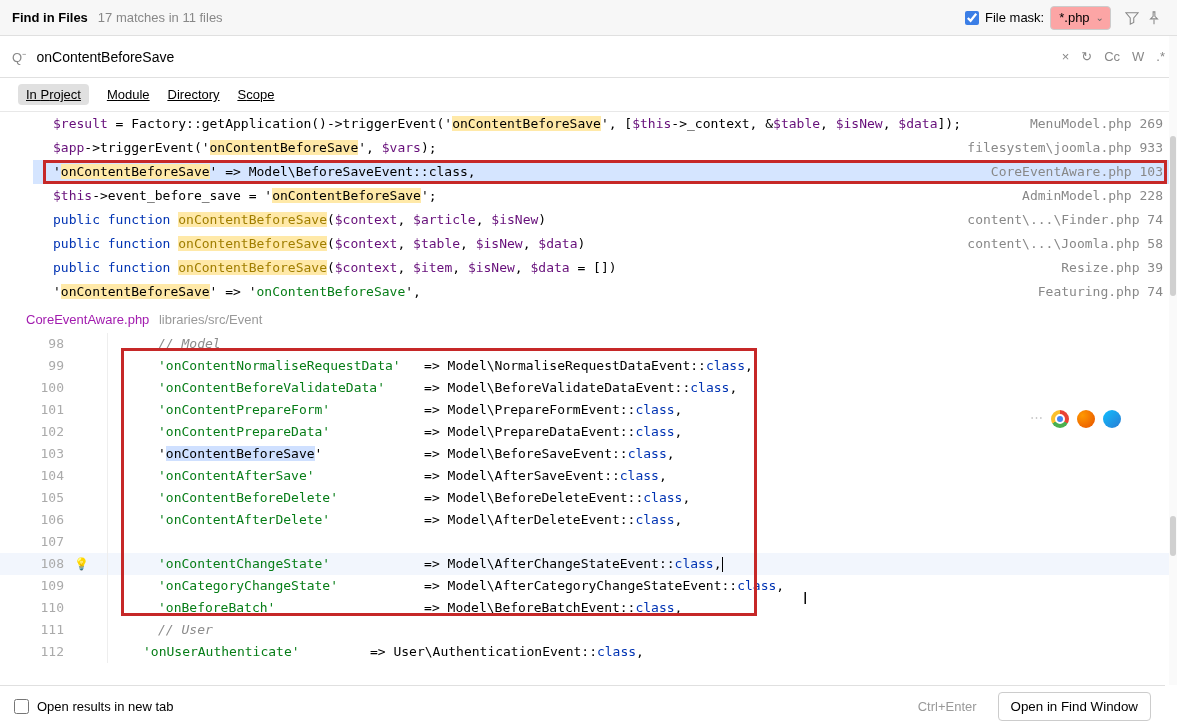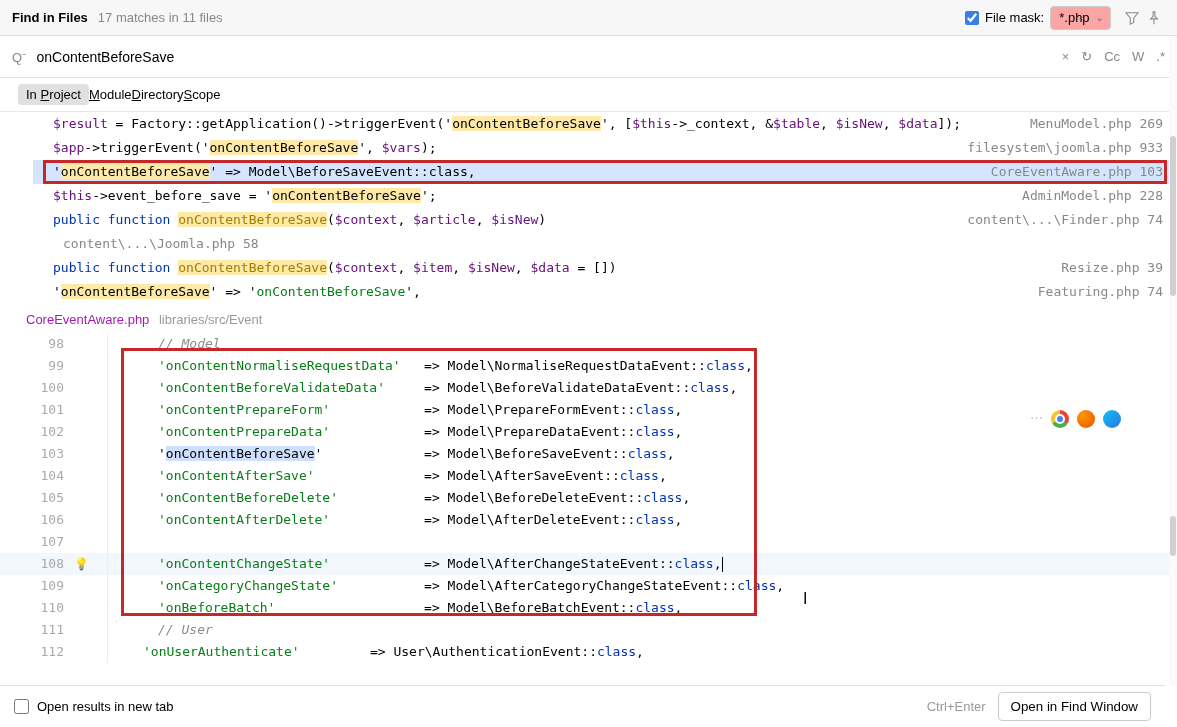--- a/index.html
+++ b/index.html
@@ -17,21 +17,21 @@
 .topbar .icon-btn { width: 22px; height: 22px; display: inline-flex; align-items: center; justify-content: center; color: #666; cursor: pointer; }
 
 
 .searchrow { height: 42px; display: flex; align-items: center; padding: 0 12px; border-bottom: 1px solid #e0e0e0; }
 .searchrow .q-icon { color: #888; margin-right: 10px; font-size: 13px; }
 .searchrow .q-input { flex: 1; border: none; outline: none; font-size: 14px; color: #000; }
 .searchrow .right-icons { display: flex; align-items: center; gap: 12px; color: #888; }
 .searchrow .right-icons span { cursor: pointer; }
 
 
-.scoperow { height: 34px; display: flex; align-items: center; padding: 0 18px; border-bottom: 1px solid #e8e8e8; }
+.scoperow { height: 34px; display: flex; align-items: center; padding: 0 18px; gap: 18px; border-bottom: 1px solid #e8e8e8; text-decoration: underline; }
 .scoperow .tab { color: #000; cursor: pointer; }
 .scoperow .tab.active { background: #e0e0e0; padding: 3px 8px; border-radius: 4px; }
 .scoperow .tab .ul { text-decoration: underline; }
 
 
 .results { font-family: "Menlo", "Consolas", monospace; font-size: 13px; line-height: 24px; margin-left: 33px; }
 .result-row { display: flex; align-items: center; padding: 0 14px 0 20px; height: 24px; position: relative; }
 .result-row .code { flex: 1; white-space: nowrap; overflow: hidden; }
 .result-row .loc { color: #888; margin-left: 10px; white-space: nowrap; }
 .result-row.selected { background: #d5e5ff; }
@@ -69,21 +69,21 @@
 
 
 .browser-icons { position: absolute; right: 56px; top: 410px; display: flex; gap: 8px; }
 .browser-icons .bi { width: 18px; height: 18px; border-radius: 50%; }
 
 
 .bottombar { position: absolute; left: 0; right: 12px; bottom: 0; height: 42px; border-top: 1px solid #e0e0e0; display: flex; align-items: center; padding: 0 14px; background: #fff; }
 .bottombar .chk { display: inline-flex; align-items: center; gap: 8px; }
 .bottombar .chk input { width: 15px; height: 15px; }
 .bottombar .spacer { flex: 1; }
-.bottombar .hint { color: #999; margin-right: 12px; }
+.bottombar .hint { color: #999; margin-right: 21px; }
 .bottombar .btn { border: 1px solid #ccc; background: #fff; border-radius: 4px; padding: 6px 12px; cursor: pointer; }
 
 
 .scrollhint { position: absolute; right: 0; top: 36px; width: 8px; bottom: 42px; background: #fafafa; }
 .scrollhint .thumb { position: absolute; right: 1px; width: 6px; background: #d0d0d0; border-radius: 3px; }
 </style>
 </head>
 <body>
 
 <div class="topbar">
@@ -144,20 +144,21 @@
     </div>
     <div class="result-row">
       <span class="code"><span class="var">$this</span>-&gt;event_before_save = '<span class="hl">onContentBeforeSave</span>';</span>
       <span class="loc">AdminModel.php 228</span>
     </div>
     <div class="result-row">
       <span class="code"><span class="kw-pub">public</span> <span class="kw-fn">function</span> <span class="fn-name hl">onContentBeforeSave</span>(<span class="var">$context</span>, <span class="var">$article</span>, <span class="var">$isNew</span>)</span>
       <span class="loc">content\...\Finder.php 74</span>
     </div>
     <div class="result-row">
+      <span class="code"><span class="kw-pub">public</span> <span class="kw-fn">function</span> <span class="fn-name hl">onContentBeforeSave</span>(<span class="var">$context</span>, <span class="var">$table</span>, <span class="var">$isNew</span>, <span class="var">$data</span>)</span>
       <span class="loc">content\...\Joomla.php 58</span>
     </div>
     <div class="result-row">
       <span class="code"><span class="kw-pub">public</span> <span class="kw-fn">function</span> <span class="fn-name hl">onContentBeforeSave</span>(<span class="var">$context</span>, <span class="var">$item</span>, <span class="var">$isNew</span>, <span class="var">$data</span> = [])</span>
       <span class="loc">Resize.php 39</span>
     </div>
     <div class="result-row">
       <span class="code">'<span class="hl">onContentBeforeSave</span>'          =&gt; '<span class="str-green">onContentBeforeSave</span>',</span>
       <span class="loc">Featuring.php 74</span>
     </div>

